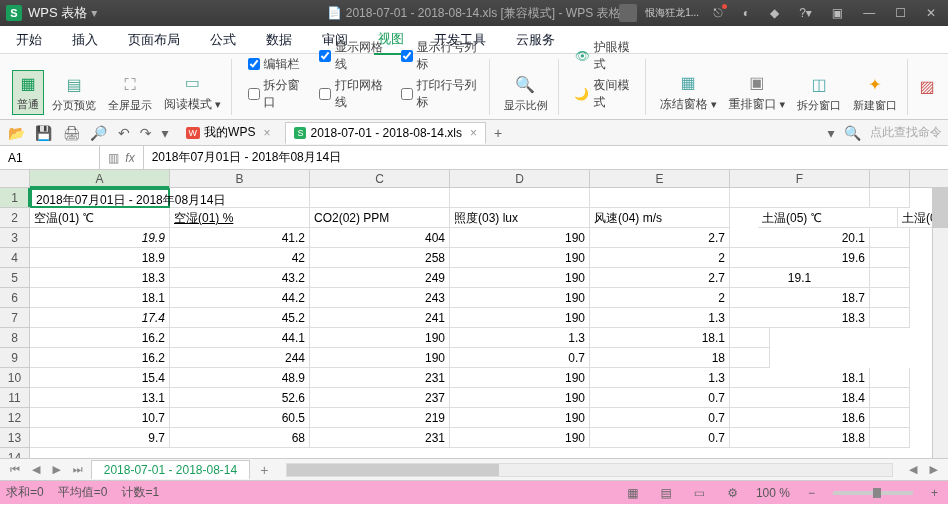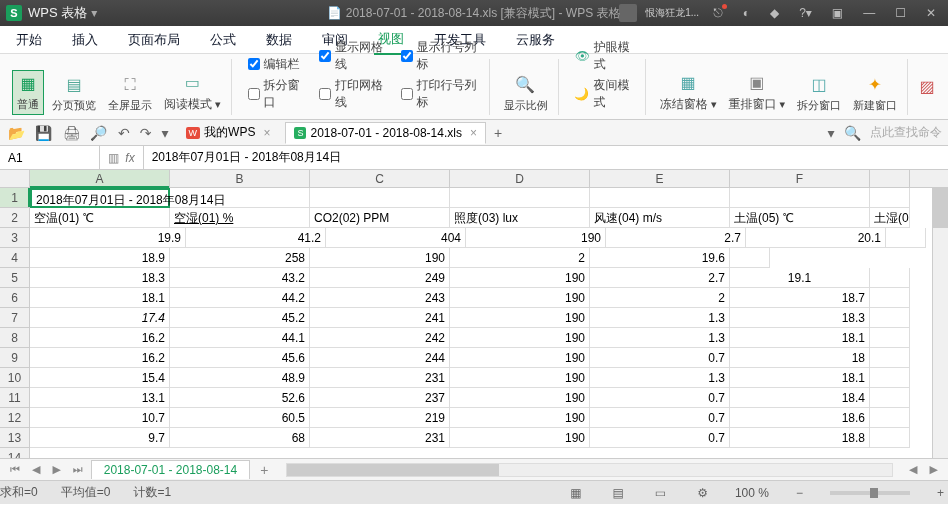--- a/index.html
+++ b/index.html
@@ -65,21 +65,21 @@
 .cell.right { text-align: right; }
 .cell.selected { border: 2px solid #1a9e5c; position: relative; }
 
 .sheet-tabs { height: 22px; background: #f5f5f5; border-top: 1px solid #ccc; display: flex; align-items: center; padding: 0 6px; gap: 4px; }
 .sheet-tabs .nav-btn { color: #888; padding: 0 4px; cursor: pointer; font-size: 11px; }
 .sheet-tabs .sheet-tab { padding: 2px 12px; background: #fff; border: 1px solid #ccc; border-bottom: none; color: #1a9e5c; font-size: 12px; }
 .sheet-tabs .add-sheet { color: #888; padding: 0 6px; cursor: pointer; font-size: 14px; }
 .sheet-tabs .hscroll-track { flex: 1; height: 14px; background: #eee; margin: 0 8px; position: relative; border: 1px solid #ddd; }
 .sheet-tabs .hscroll-thumb { position: absolute; left: 0; width: 35%; height: 100%; background: #ccc; }
 
-.statusbar { height: 24px; background: #e5e5e5; border-top: 1px solid #ccc; display: flex; align-items: center; padding: 0 0; gap: 23px; font-size: 12px; color: #555; }
+.statusbar { height: 24px; background: #f9a8d4; border-top: 1px solid #ccc; display: flex; align-items: center; padding: 0 6px; gap: 14px; font-size: 12px; color: #555; }
 .statusbar .spacer { flex: 1; }
 .statusbar .view-btn { padding: 0 4px; cursor: pointer; color: #666; }
 .statusbar .zoom-slider { width: 80px; height: 4px; background: #ccc; position: relative; }
 .statusbar .zoom-slider::after { content: ''; position: absolute; left: 50%; top: -3px; width: 8px; height: 10px; background: #888; }
 
 .vscroll { position: absolute; right: 0; top: 18px; bottom: 0; width: 16px; background: #f0f0f0; border-left: 1px solid #ccc; }
 .vscroll-thumb { position: absolute; top: 0; width: 100%; height: 40px; background: #ccc; }
 </style>
 </head>
 <body>
@@ -281,34 +281,35 @@
           <div class="cell" style="width: 140px;"></div>
           <div class="cell" style="width: 140px;"></div>
           <div class="cell" style="width: 40px;"></div>
         </div>
         <div class="cell-row">
           <div class="cell" style="width: 140px;">空温(01) ℃</div>
           <div class="cell" style="width: 140px; text-decoration: underline;">空湿(01) %</div>
           <div class="cell" style="width: 140px;">CO2(02) PPM</div>
           <div class="cell" style="width: 140px;">照度(03) lux</div>
           <div class="cell" style="width: 140px;">风速(04) m/s</div>
-          <div class="cell" style="width: 140px;">土温(05) ℃</div>
+          <div class="cell" style="width: 140px; margin-left: 28px;">土温(05) ℃</div>
           <div class="cell" style="width: 40px;">土湿(05</div>
         </div>
         <div class="cell-row">
-          <div class="cell right" style="width: 156px;">19.9</div>
+          <div class="cell right" style="width: 140px; font-style: italic;">19.9</div>
           <div class="cell right" style="width: 140px;">41.2</div>
           <div class="cell right" style="width: 140px;">404</div>
           <div class="cell right" style="width: 140px;">190</div>
           <div class="cell right" style="width: 140px;">2.7</div>
           <div class="cell right" style="width: 140px;">20.1</div>
           <div class="cell right" style="width: 40px;"></div>
         </div>
         <div class="cell-row">
           <div class="cell right" style="width: 140px;">18.9</div>
+          <div class="cell right" style="width: 140px;">42</div>
           <div class="cell right" style="width: 140px;">258</div>
           <div class="cell right" style="width: 140px;">190</div>
           <div class="cell right" style="width: 140px;">2</div>
           <div class="cell right" style="width: 140px;">19.6</div>
           <div class="cell right" style="width: 40px;"></div>
         </div>
         <div class="cell-row">
           <div class="cell right" style="width: 140px;">18.3</div>
           <div class="cell right" style="width: 140px;">43.2</div>
           <div class="cell right" style="width: 140px;">249</div>
@@ -331,29 +332,27 @@
           <div class="cell right" style="width: 140px;">45.2</div>
           <div class="cell right" style="width: 140px;">241</div>
           <div class="cell right" style="width: 140px;">190</div>
           <div class="cell right" style="width: 140px;">1.3</div>
           <div class="cell right" style="width: 140px;">18.3</div>
           <div class="cell right" style="width: 40px;"></div>
         </div>
         <div class="cell-row">
           <div class="cell right" style="width: 140px;">16.2</div>
           <div class="cell right" style="width: 140px;">44.1</div>
-          <div class="cell right" style="width: 140px;">242</div>
           <div class="cell right" style="width: 140px;">190</div>
           <div class="cell right" style="width: 140px;">1.3</div>
           <div class="cell right" style="width: 140px;">18.1</div>
           <div class="cell right" style="width: 40px;"></div>
         </div>
         <div class="cell-row">
           <div class="cell right" style="width: 140px;">16.2</div>
-          <div class="cell right" style="width: 140px;">45.6</div>
           <div class="cell right" style="width: 140px;">244</div>
           <div class="cell right" style="width: 140px;">190</div>
           <div class="cell right" style="width: 140px;">0.7</div>
           <div class="cell right" style="width: 140px;">18</div>
           <div class="cell right" style="width: 40px;"></div>
         </div>
         <div class="cell-row">
           <div class="cell right" style="width: 140px;">15.4</div>
           <div class="cell right" style="width: 140px;">48.9</div>
           <div class="cell right" style="width: 140px;">231</div>

